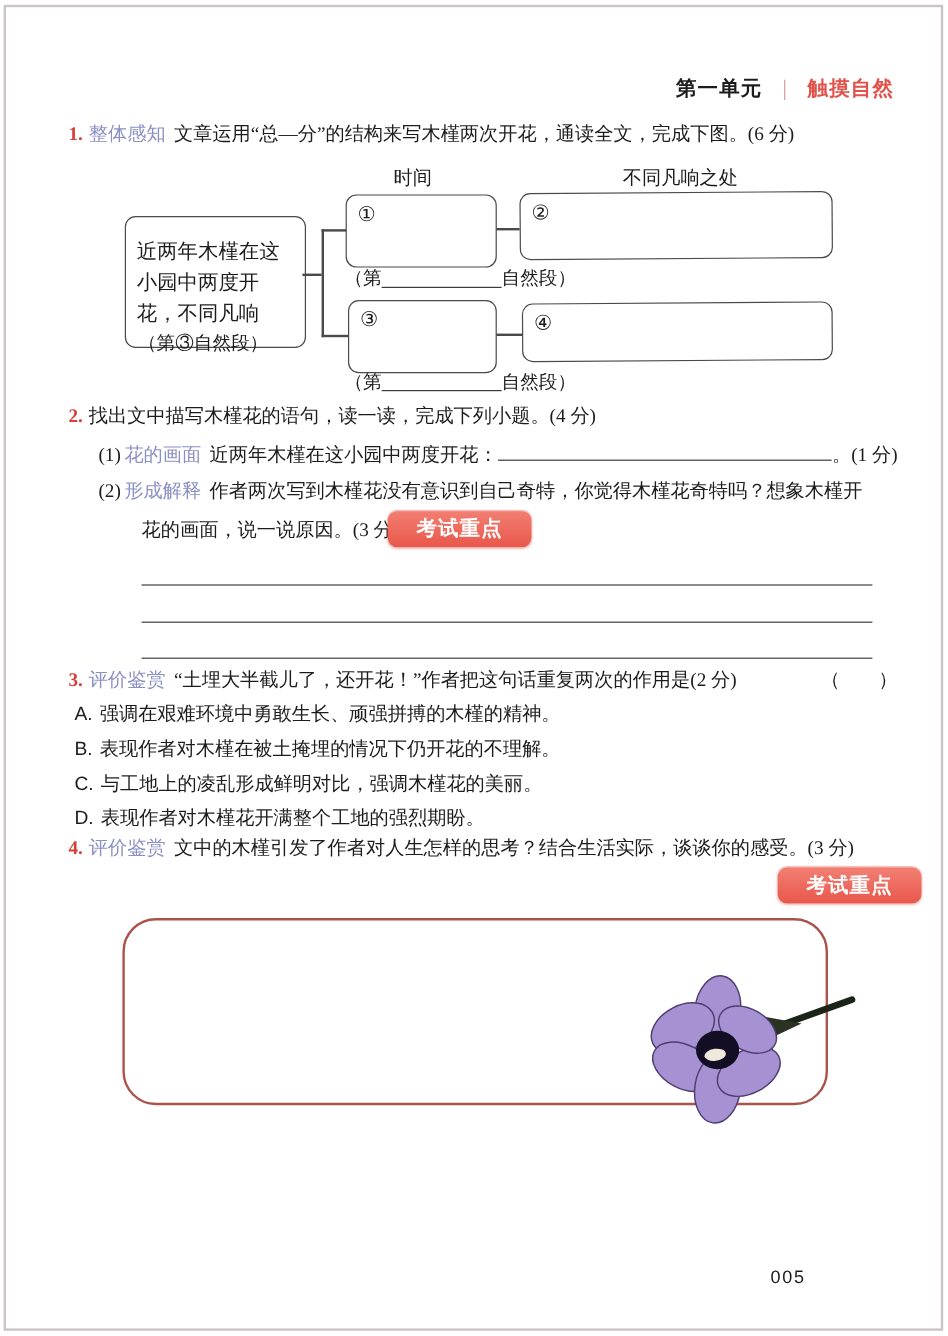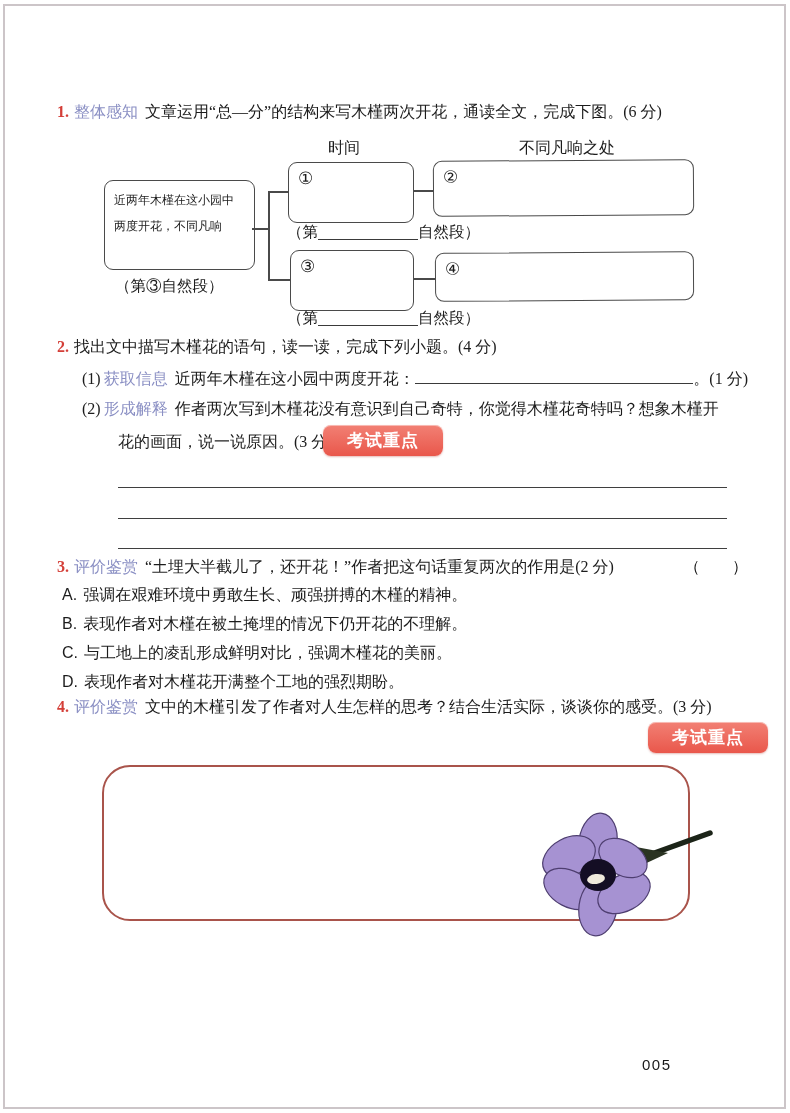--- a/index.html
+++ b/index.html
@@ -11,21 +11,21 @@
           font-weight:bold;font-size:17px;letter-spacing:1px;}
   .header .divider{color:#d9a09a;font-weight:normal;margin:0 10px;}
   .red-title{color:#e0524a;}
   .qnum{color:#d43f38;font-weight:bold;margin-right:5px;}
   .tag{color:#8b90c4;margin-right:7px;}
   .subnum{margin-right:3px;}
   .blank{display:inline-block;border-bottom:1.5px solid #3a3a3a;height:16px;vertical-align:-3px;}
   .dline{position:absolute;background:#4a4a4a;}
   .dbox{position:absolute;border:1.5px solid #4a4a4a;border-radius:9px;background:#fff;}
   .dbox .cnum{position:absolute;left:9px;top:5px;font-size:17px;}
-  .rootbox{padding:6px 9px;line-height:26px;font-size:12px;white-space:normal;}
+  .rootbox{padding:16px 9px;line-height:26px;font-size:17px;white-space:normal;}
   .caption{position:absolute;font-size:15.5px;white-space:nowrap;}
   .ansline{position:absolute;left:118px;width:609px;height:0;border-bottom:1.6px solid #3f3f3f;}
   .qline{position:absolute;left:57px;right:42px;display:flex;align-items:baseline;}
   .qline .grow{margin-left:auto;}
   .opt{position:absolute;left:62px;}
   .opt .olabel{margin-right:6px;font-family:"Liberation Sans","DejaVu Sans",sans-serif;}
   .badge{position:absolute;background:linear-gradient(180deg,#f28074 0%,#e9574b 100%);
          color:#fff;font-family:"Liberation Sans","DejaVu Sans",sans-serif;font-weight:bold;
          font-size:17px;letter-spacing:1px;border-radius:8px;padding:4px 24px;
          box-shadow:inset 0 1px 0 rgba(255,255,255,.45), 0 1px 2px rgba(180,60,50,.35);}
@@ -34,20 +34,23 @@
   .pagenum{position:absolute;left:642px;top:1056px;font-family:"Liberation Sans","DejaVu Sans",sans-serif;
            font-size:15px;letter-spacing:1.5px;color:#1a1a1a;}
   svg{overflow:visible;}
 </style>
 </head>
 <body>
 
 <div class="page">
   <div class="frame"></div>
 
+  <div class="header">
+    <span>第一单元</span><span class="divider">｜</span><span class="red-title">触摸自然</span>
+  </div>
 
   <div class="abs" style="left:57px;top:102px;">
     <span class="qnum">1.</span><span class="tag">整体感知</span><span>文章运用“总—分”的结构来写木槿两次开花，通读全文，完成下图。(6 分)</span>
   </div>
 
   <div>
     <div class="abs" style="left:328px;top:138px;">时间</div>
     <div class="abs" style="left:519px;top:138px;">不同凡响之处</div>
 
     <div class="dbox rootbox" style="left:104px;top:180px;width:131px;height:76px;">
@@ -82,21 +85,21 @@
       <span>（第</span><span class="blank" style="width:100px;"></span><span>自然段）</span>
     </div>
   </div>
 
   <div class="abs" style="left:57px;top:337px;">
     <span class="qnum">2.</span><span>找出文中描写木槿花的语句，读一读，完成下列小题。(4 分)</span>
   </div>
 
   <div class="qline" style="top:367px;left:82px;right:42px;">
     <span class="subnum">(1)</span>
-    <span class="tag">获取信息</span>
+    <span class="tag">花的画面</span>
     <span>近两年木槿在这小园中两度开花：</span>
     <span class="blank" style="flex:1 1 auto;"></span>
     <span>。(1 分)</span>
   </div>
 
   <div class="abs" style="left:82px;top:399px;">
     <span class="subnum">(2)</span><span class="tag">形成解释</span><span>作者两次写到木槿花没有意识到自己奇特，你觉得木槿花奇特吗？想象木槿开</span>
   </div>
   <div class="abs" style="left:118px;top:432px;">
     <span>花的画面，说一说原因。(3 分)</span>

